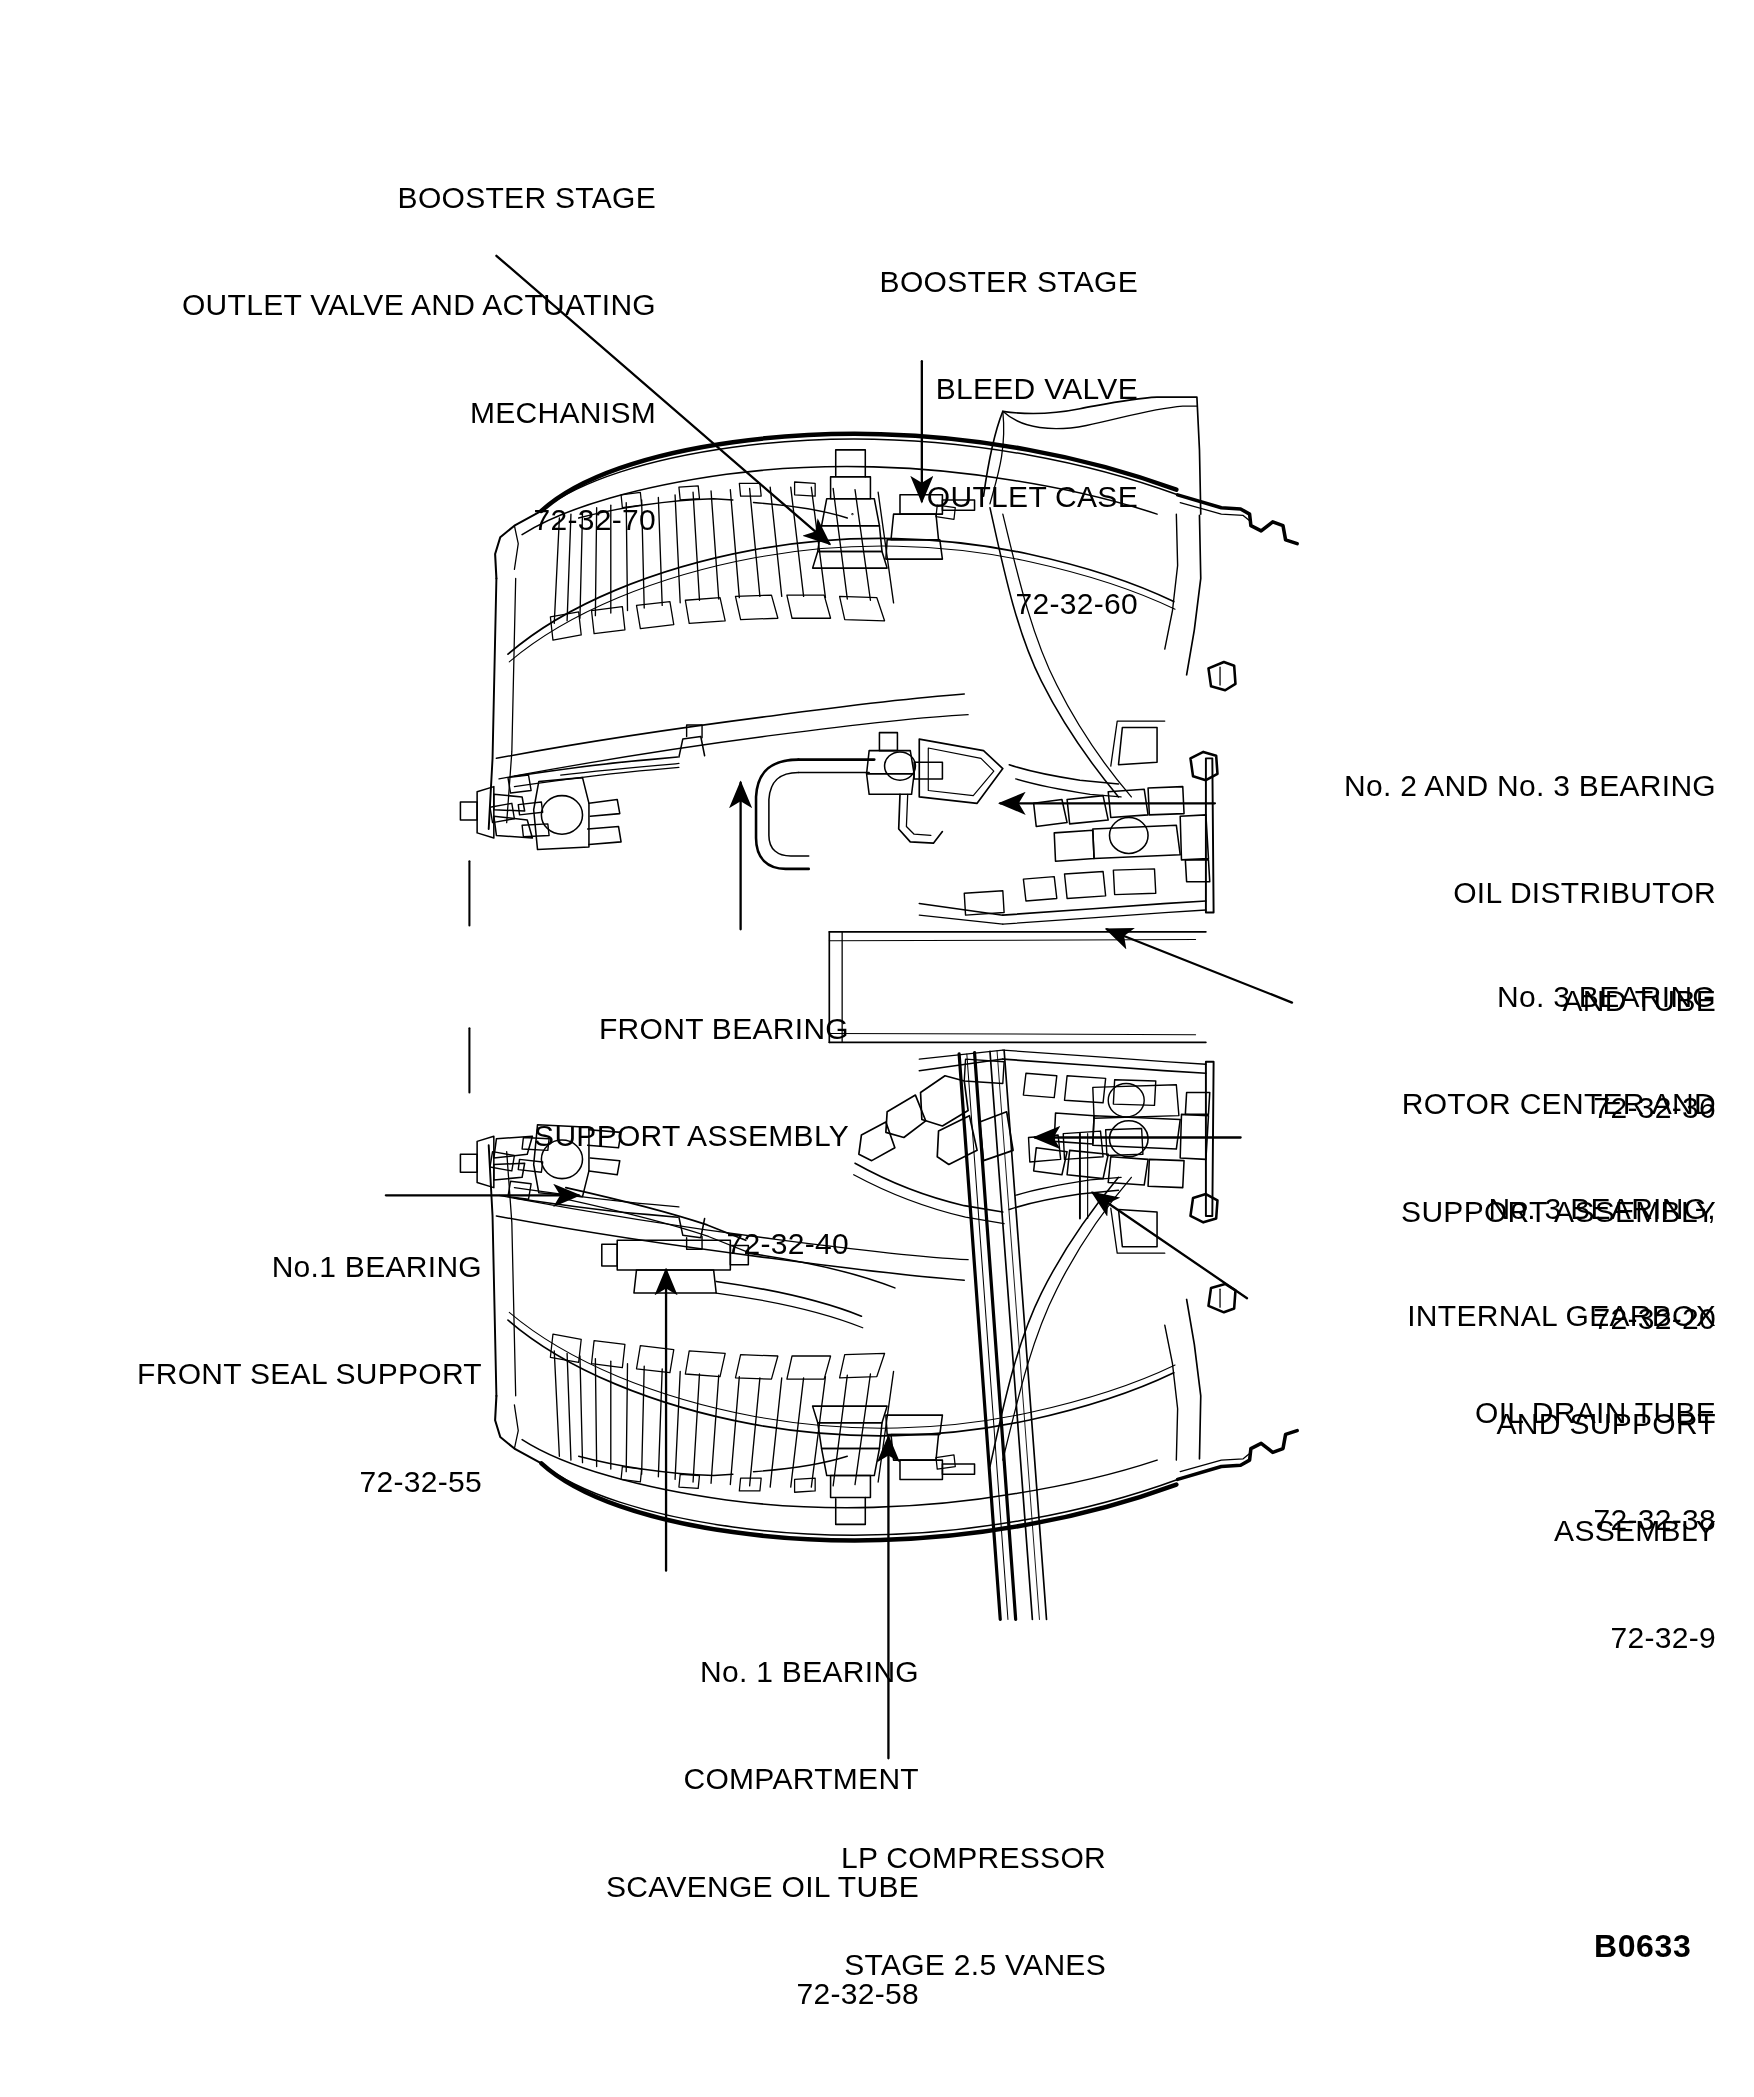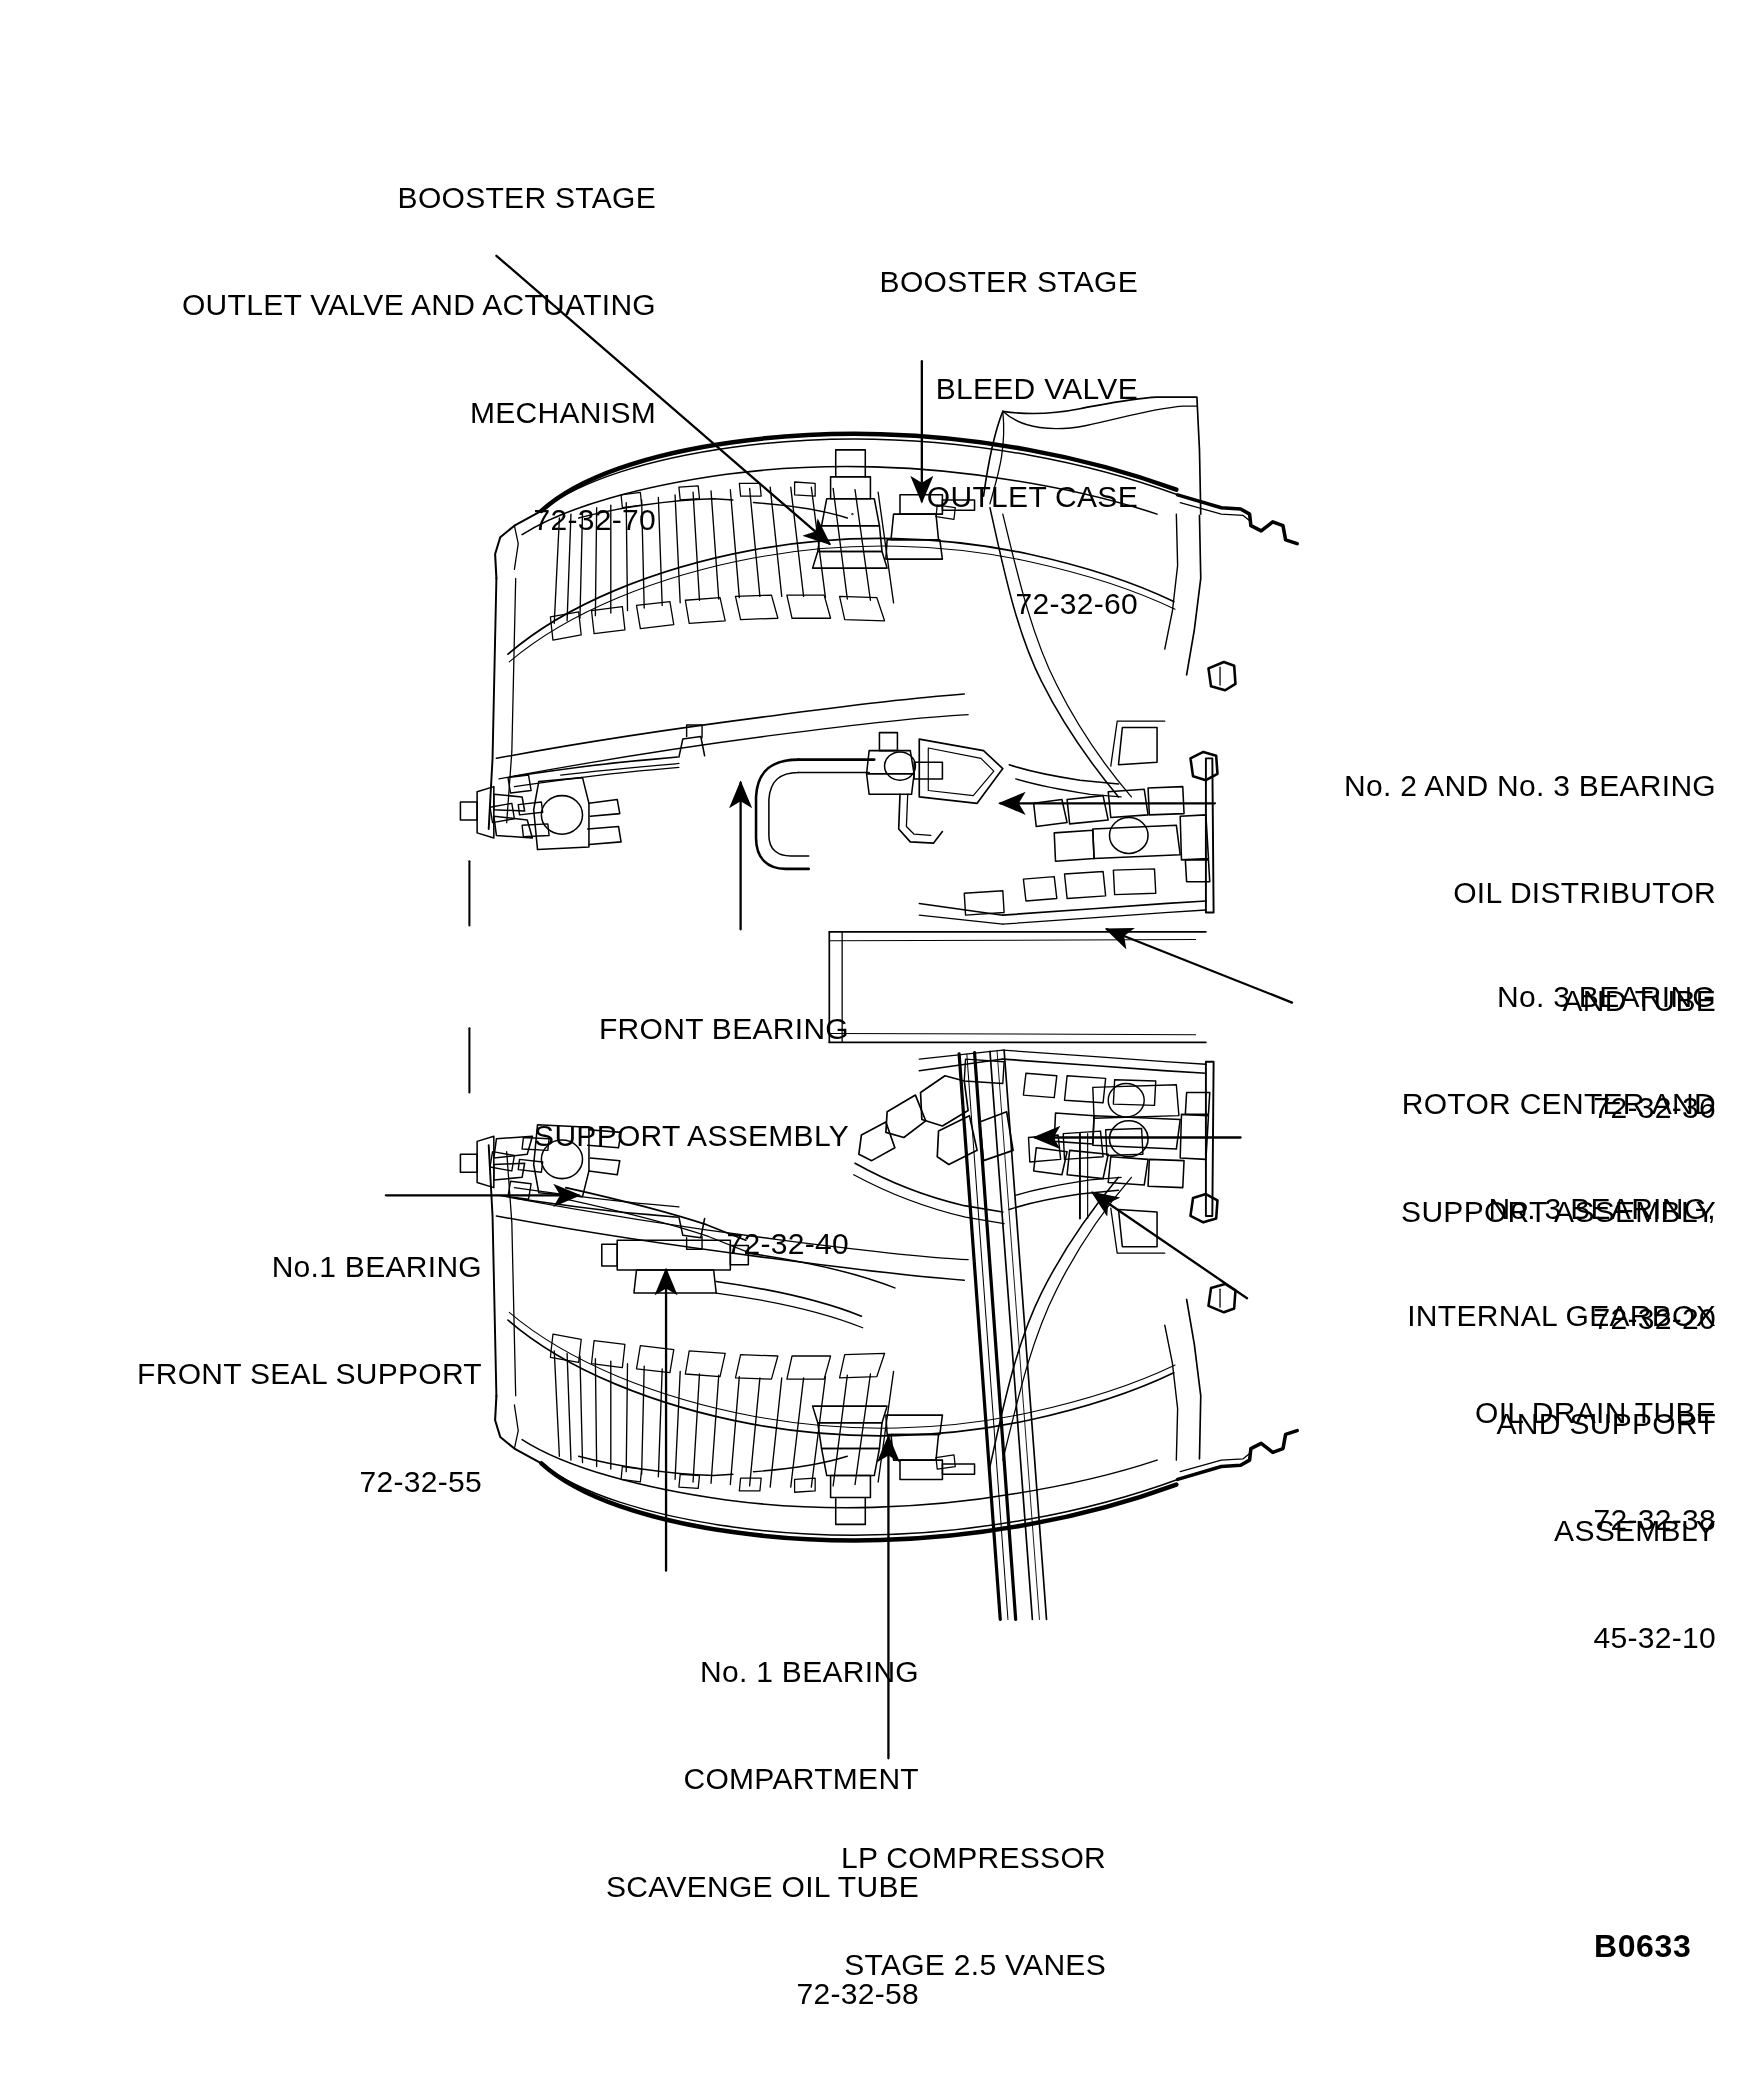--- a/index.html
+++ b/index.html
@@ -479,21 +479,21 @@
     <span class="ln">ROTOR CENTER AND</span>
     <span class="ln">SUPPORT ASSEMBLY</span>
     <span class="ln">72-32-20</span>
   </div>
 
   <div class="callout c-center" style="left:1247px; top:1120px; width:469px;">
     <span class="ln">No. 3 BEARING,</span>
     <span class="ln">INTERNAL GEARBOX</span>
     <span class="ln">AND SUPPORT</span>
     <span class="ln">ASSEMBLY</span>
-    <span class="ln">45-32-10</span>
+    <span class="ln">72-32-9</span>
   </div>
 
   <div class="callout c-center" style="left:1247px; top:1324px; width:469px;">
     <span class="ln">OIL DRAIN TUBE</span>
     <span class="ln">72-32-38</span>
   </div>
 
   <div class="callout c-center" style="left:399px; top:940px; width:450px;">
     <span class="ln">FRONT BEARING</span>
     <span class="ln">SUPPORT ASSEMBLY</span>

